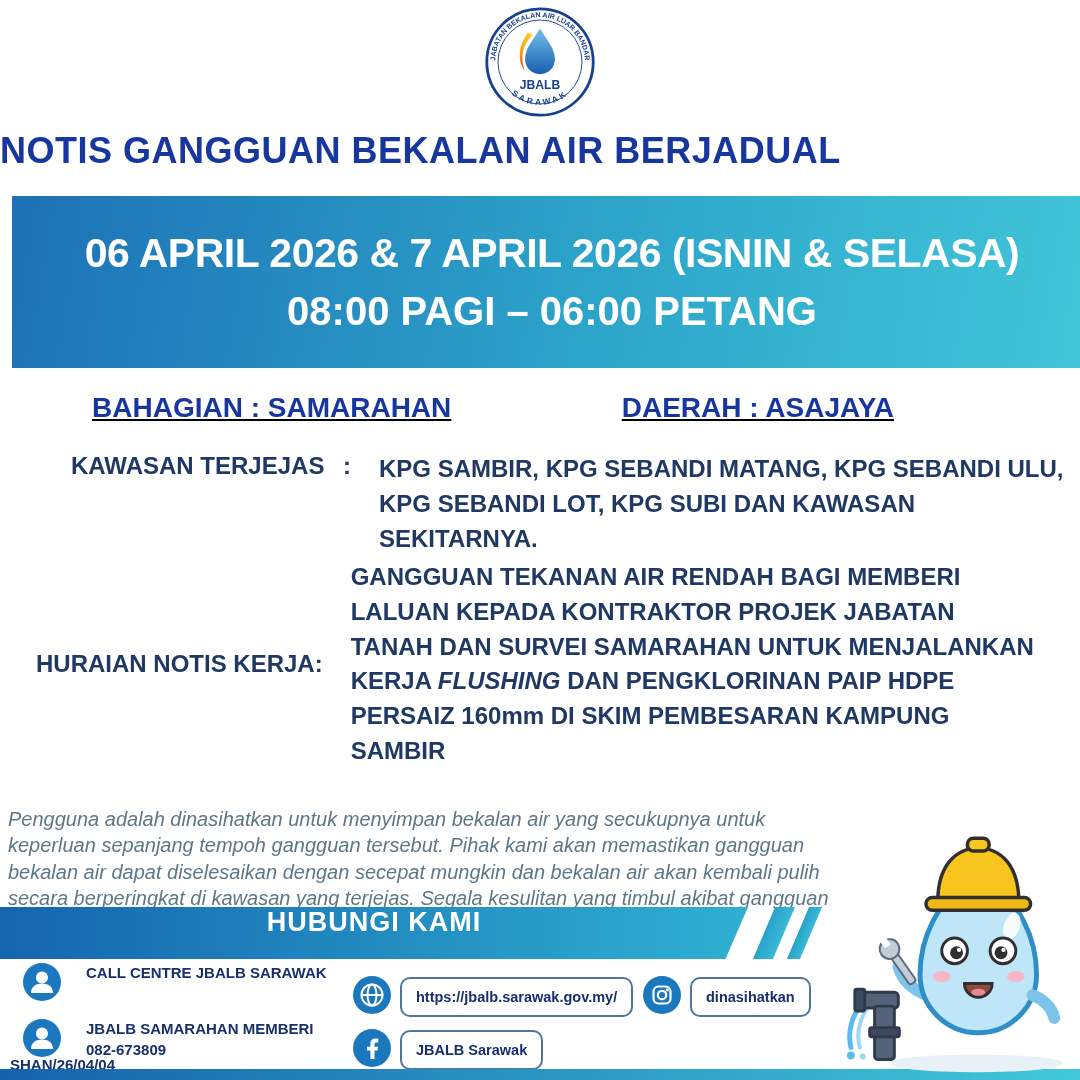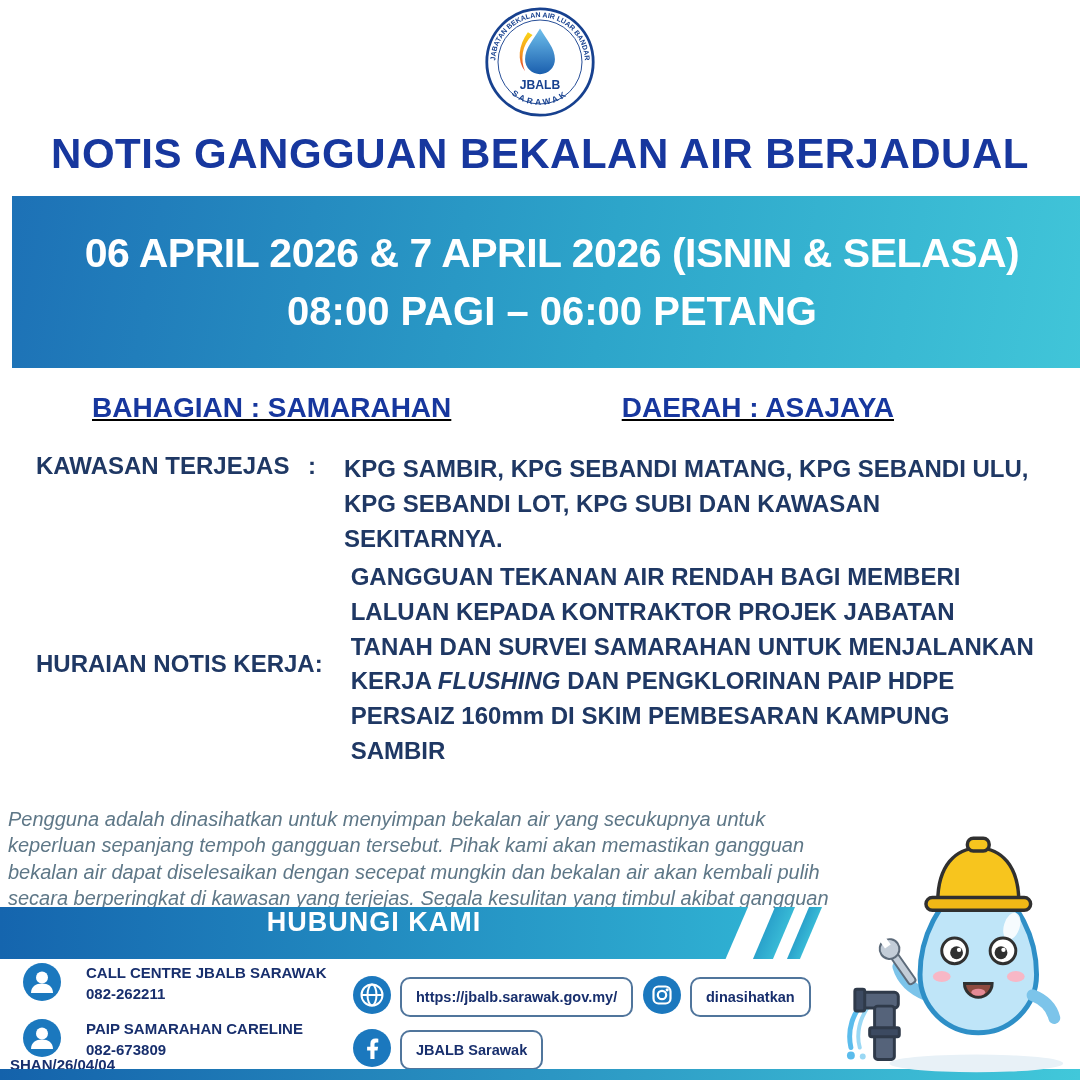--- a/index.html
+++ b/index.html
@@ -1,38 +1,38 @@
 <!DOCTYPE html>
 <html><head>
 <meta charset="utf-8">
 <style>
   html, body { margin:0; padding:0; background:#ffffff; }
   body { font-family:"Liberation Sans", sans-serif; }
   .poster { position:relative; width:1080px; height:1080px; background:#ffffff; overflow:hidden; }
 
   .logo-wrap { position:absolute; top:6px; left:50%; transform:translateX(-50%); }
 
-  .title { position:absolute; top:130px; left:0; width:100%; text-align:center;
-           font-size:42px; font-weight:bold; color:#17379e; letter-spacing:0.5px; margin:0; }
+  .title { position:absolute; top:130px; left:0; width:100%; 
+           font-size:36px; font-weight:bold; color:#17379e; letter-spacing:0.5px; margin:0; }
 
   .banner { position:absolute; top:196px; left:12px; width:1080px; height:172px;
             background:linear-gradient(100deg,#1d71b6 0%,#2da5ca 55%,#41c6d9 100%);
             display:flex; flex-direction:column; align-items:center; justify-content:center; gap:12px; }
   .banner-line { color:#ffffff; font-weight:bold; }
   .banner-line1 { font-size:41px; letter-spacing:-0.5px; }
   .banner-line2 { font-size:40px; }
 
   .region-row { position:absolute; top:392px; left:92px; width:802px; display:flex; justify-content:space-between;text-decoration:underline; }
   .region-item { font-size:28px; font-weight:bold; color:#17379e; }
 
   .detail-row { position:absolute; left:36px; display:flex; }
   .detail-label { flex:0 0 272px; font-size:24px; font-weight:bold; color:#1f3864; white-space:nowrap; }
   .detail-colon { flex:0 0 36px; font-size:24px; font-weight:bold; color:#1f3864; }
   .detail-value { flex:1; font-size:24px; font-weight:bold; color:#1f3864; line-height:1.45; }
-  .row-kawasan { top:452px; width:1008px; align-items:flex-start; }
+  .row-kawasan { top:452px; width:1008px; align-items:flex-start;margin-left:35px; }
   .row-huraian { top:560px; width:1000px; align-items:center; }
   .italic-word { font-style:italic; }
 
   .disclaimer { position:absolute; top:806px; left:8px; width:842px;
                 font-size:20px; font-style:italic; color:#5e7787; line-height:1.32; }
 
   .contact-banner { position:absolute; top:907px; left:0; width:748px; height:52px;
                     background:linear-gradient(90deg,#1565ae,#2fb0d2);
                     clip-path:polygon(0 0,100% 0,97% 100%,0 100%);
                     display:flex; justify-content:center; }
@@ -123,30 +123,29 @@
   <div class="banner-stripe stripe-1"></div>
   <div class="banner-stripe stripe-2"></div>
 
   <svg class="contact-icon" style="left:22px; top:962px;" viewBox="0 0 40 40">
     <circle cx="20" cy="20" r="19" fill="#1b78be"></circle>
     <circle cx="20" cy="15.5" r="6" fill="#ffffff"></circle>
     <path d="M9,31 C9,24.5 14,21.5 20,21.5 C26,21.5 31,24.5 31,31 Z" fill="#ffffff"></path>
   </svg>
   <div class="contact-text-block" style="left:86px; top:962px;">
     <div class="contact-line">CALL CENTRE JBALB SARAWAK</div>
-    <div class="contact-line">082-262211</div>
   </div>
 
   <svg class="contact-icon" style="left:22px; top:1018px;" viewBox="0 0 40 40">
     <circle cx="20" cy="20" r="19" fill="#1b78be"></circle>
     <circle cx="20" cy="15.5" r="6" fill="#ffffff"></circle>
     <path d="M9,31 C9,24.5 14,21.5 20,21.5 C26,21.5 31,24.5 31,31 Z" fill="#ffffff"></path>
   </svg>
   <div class="contact-text-block" style="left:86px; top:1018px;">
-    <div class="contact-line">PAIP SAMARAHAN CARELINE</div>
+    <div class="contact-line">JBALB SAMARAHAN MEMBERI</div>
     <div class="contact-line">082-673809</div>
   </div>
 
   <svg class="contact-icon" style="left:352px; top:975px;" viewBox="0 0 40 40">
     <circle cx="20" cy="20" r="19" fill="#1b78be"></circle>
     <circle cx="20" cy="20" r="10.5" fill="none" stroke="#ffffff" stroke-width="2"></circle>
     <ellipse cx="20" cy="20" rx="4.5" ry="10.5" fill="none" stroke="#ffffff" stroke-width="2"></ellipse>
     <line x1="9.5" y1="20" x2="30.5" y2="20" stroke="#ffffff" stroke-width="2"></line>
   </svg>
   <div class="pill-box" style="left:400px; top:977px;text-align:right;">https://jbalb.sarawak.gov.my/</div>

